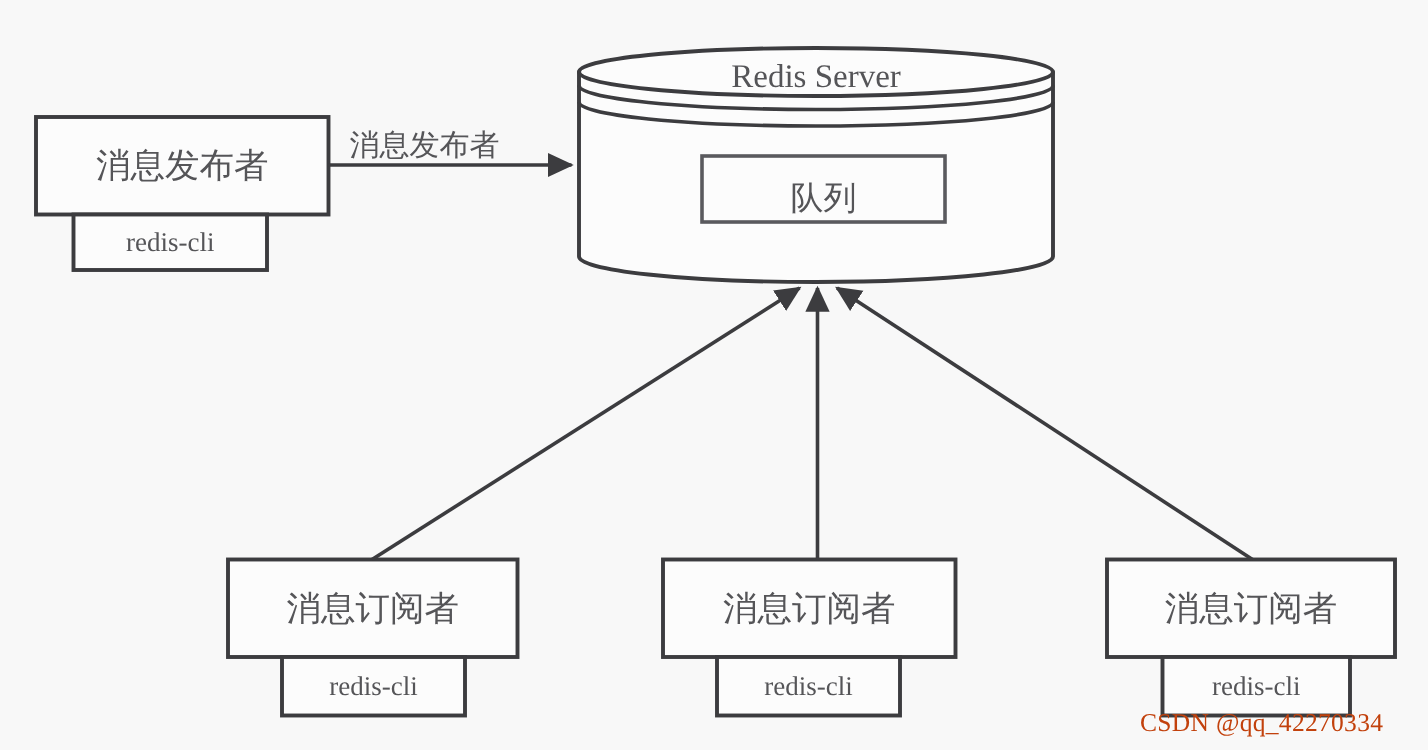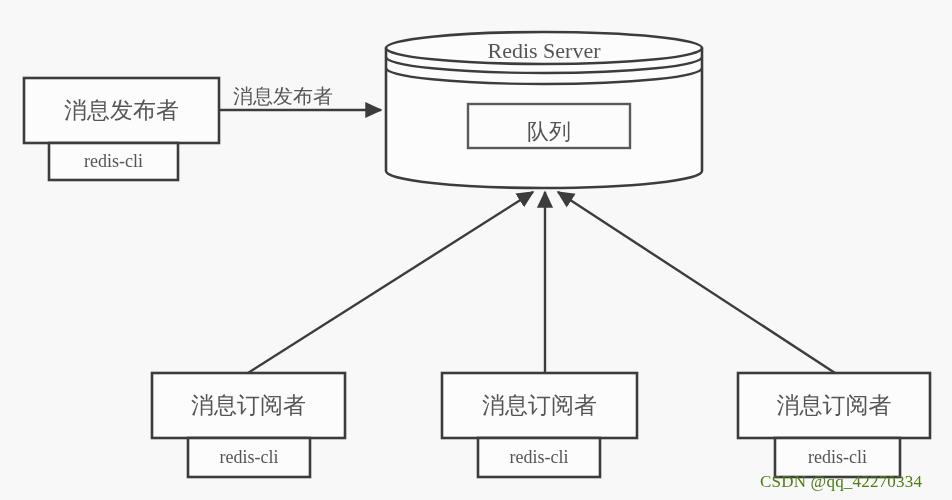--- a/index.html
+++ b/index.html
@@ -32,21 +32,21 @@
     pointer-events: none;
   }
   .cn-lg { font-size: 23px; }
   .cn-md { font-size: 22px; }
   .mono-lbl { font-size: 18px; }
   .title-lbl { font-size: 22px; }
   .edge-lbl { font-size: 20px; }
   .watermark {
     position: absolute;
     font-size: 17px;
-    color: #4d7c0f;
+    color: #c2410c;
     white-space: nowrap;
     letter-spacing: 0.2px;
   }
 </style>
 </head>
 <body>
 
 <div id="canvas">
 
   <svg id="vector-layer" viewBox="0 0 952 500">

